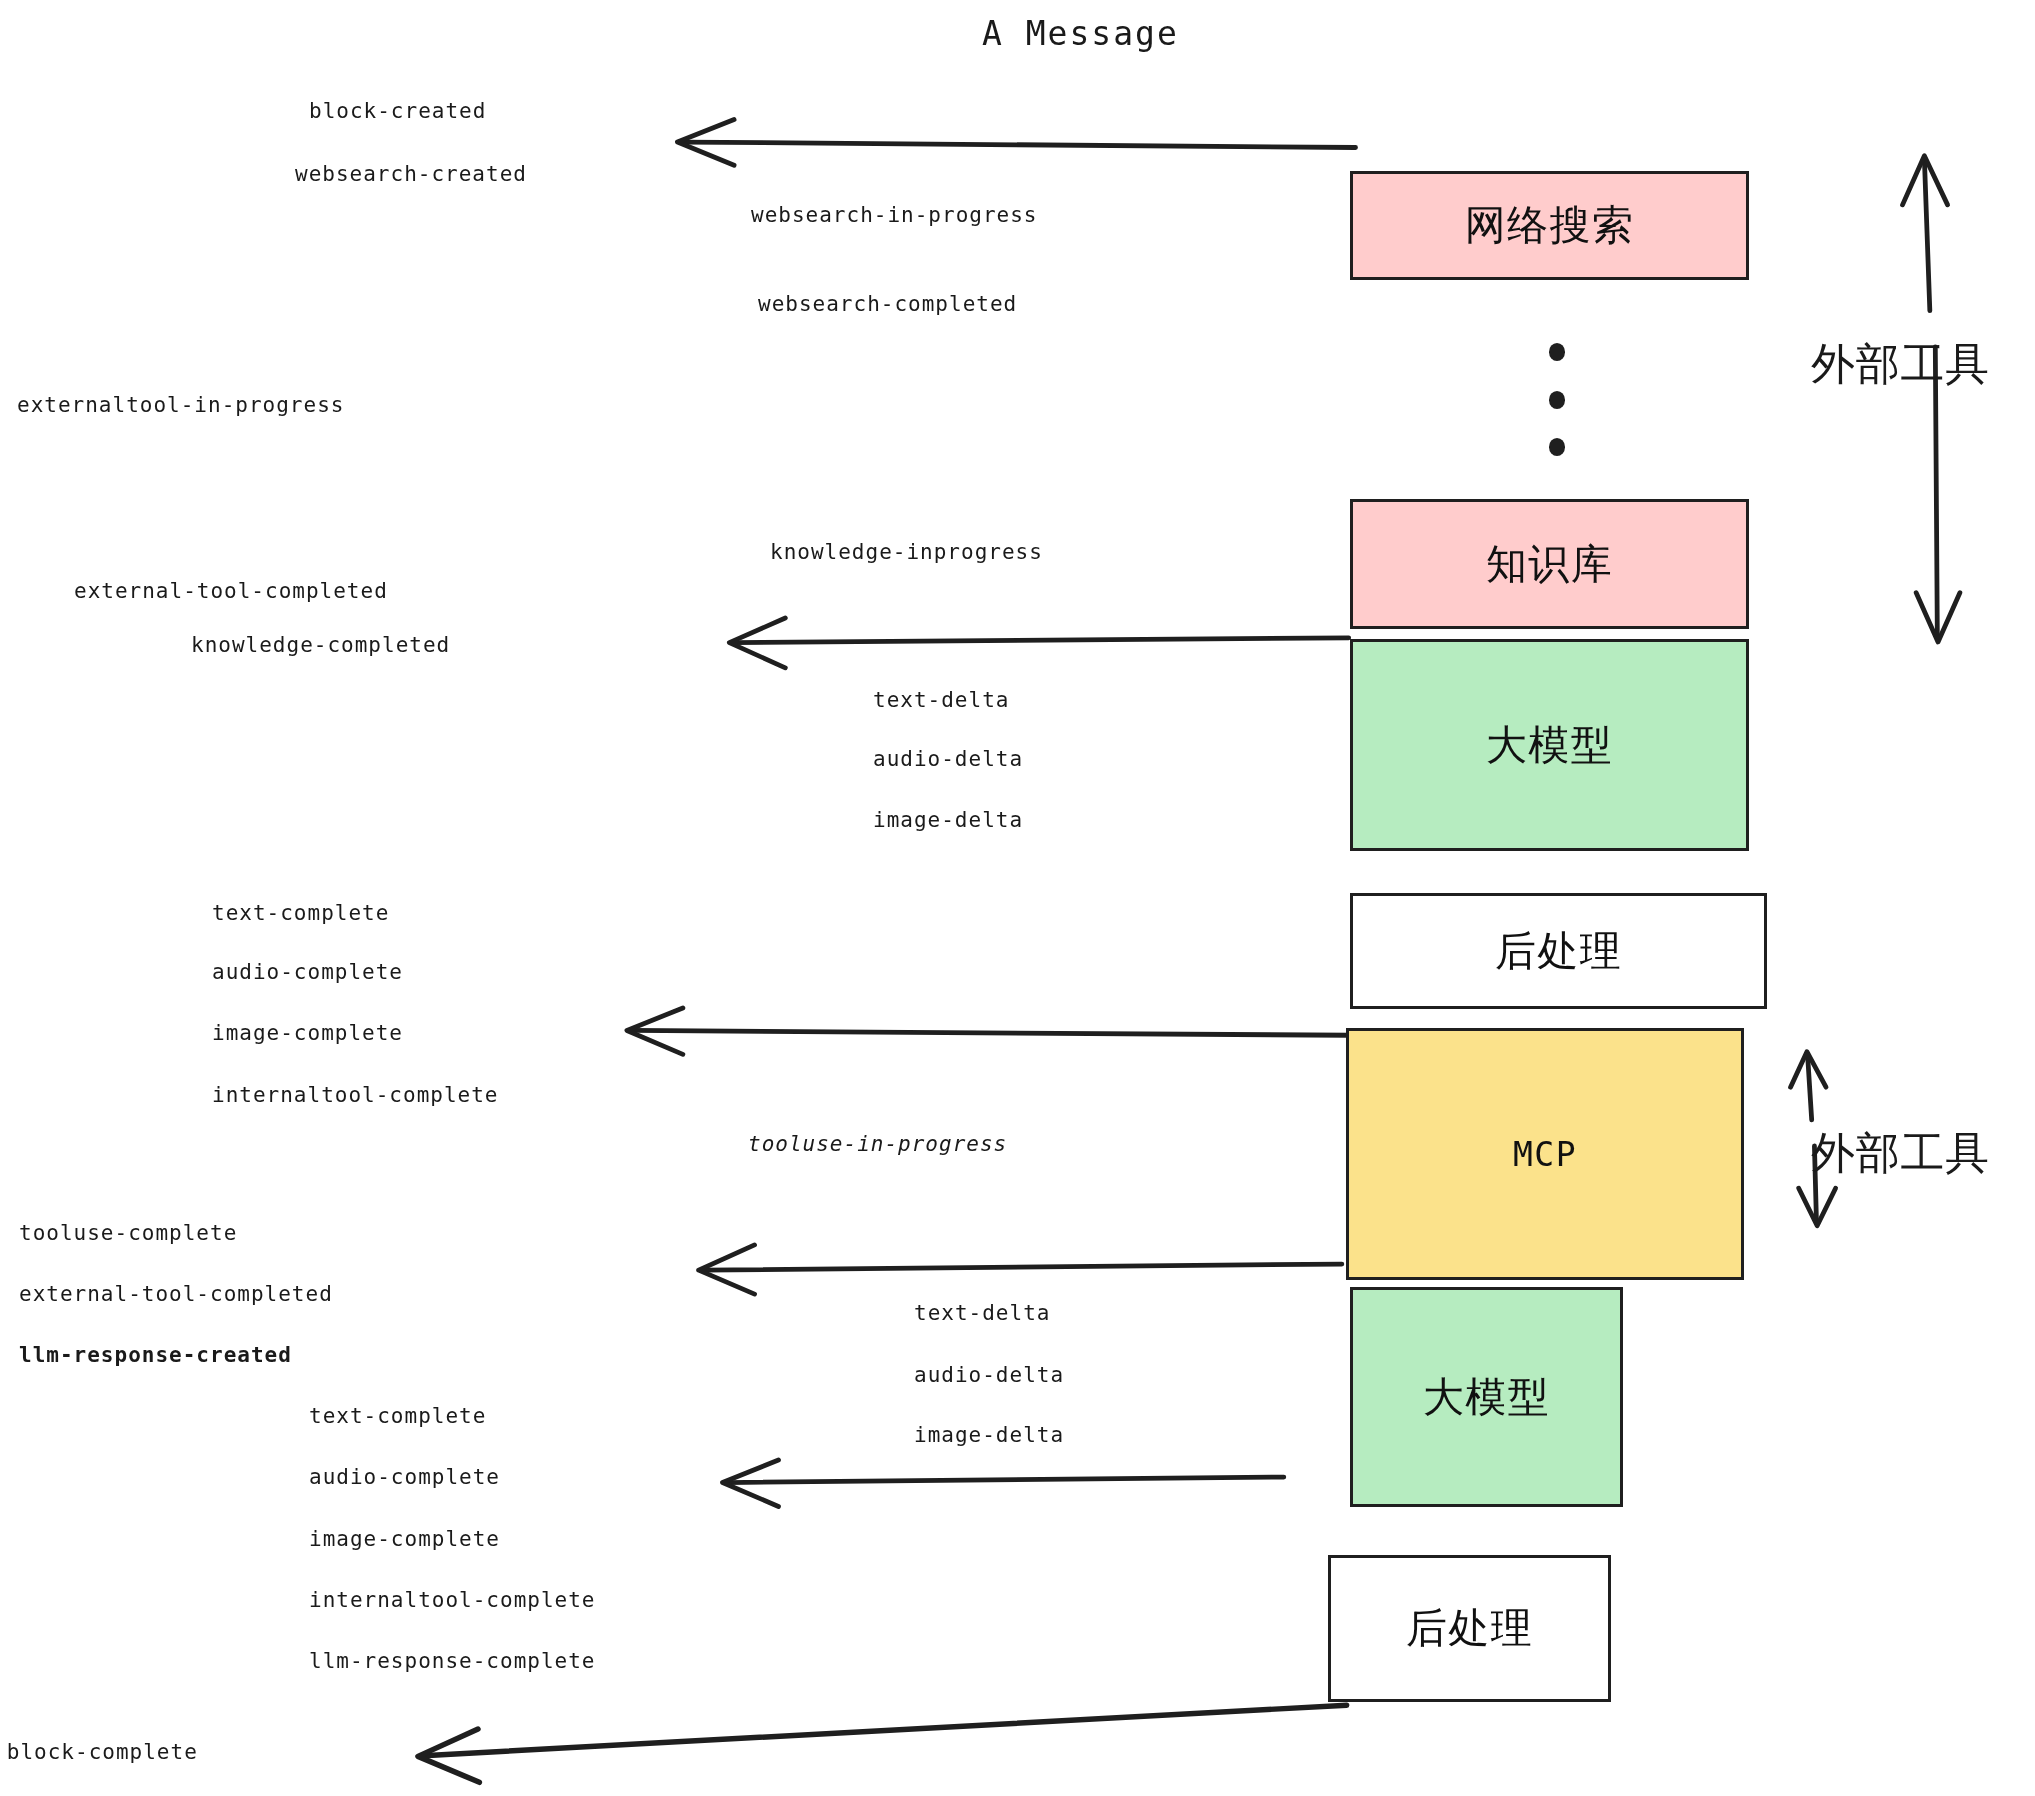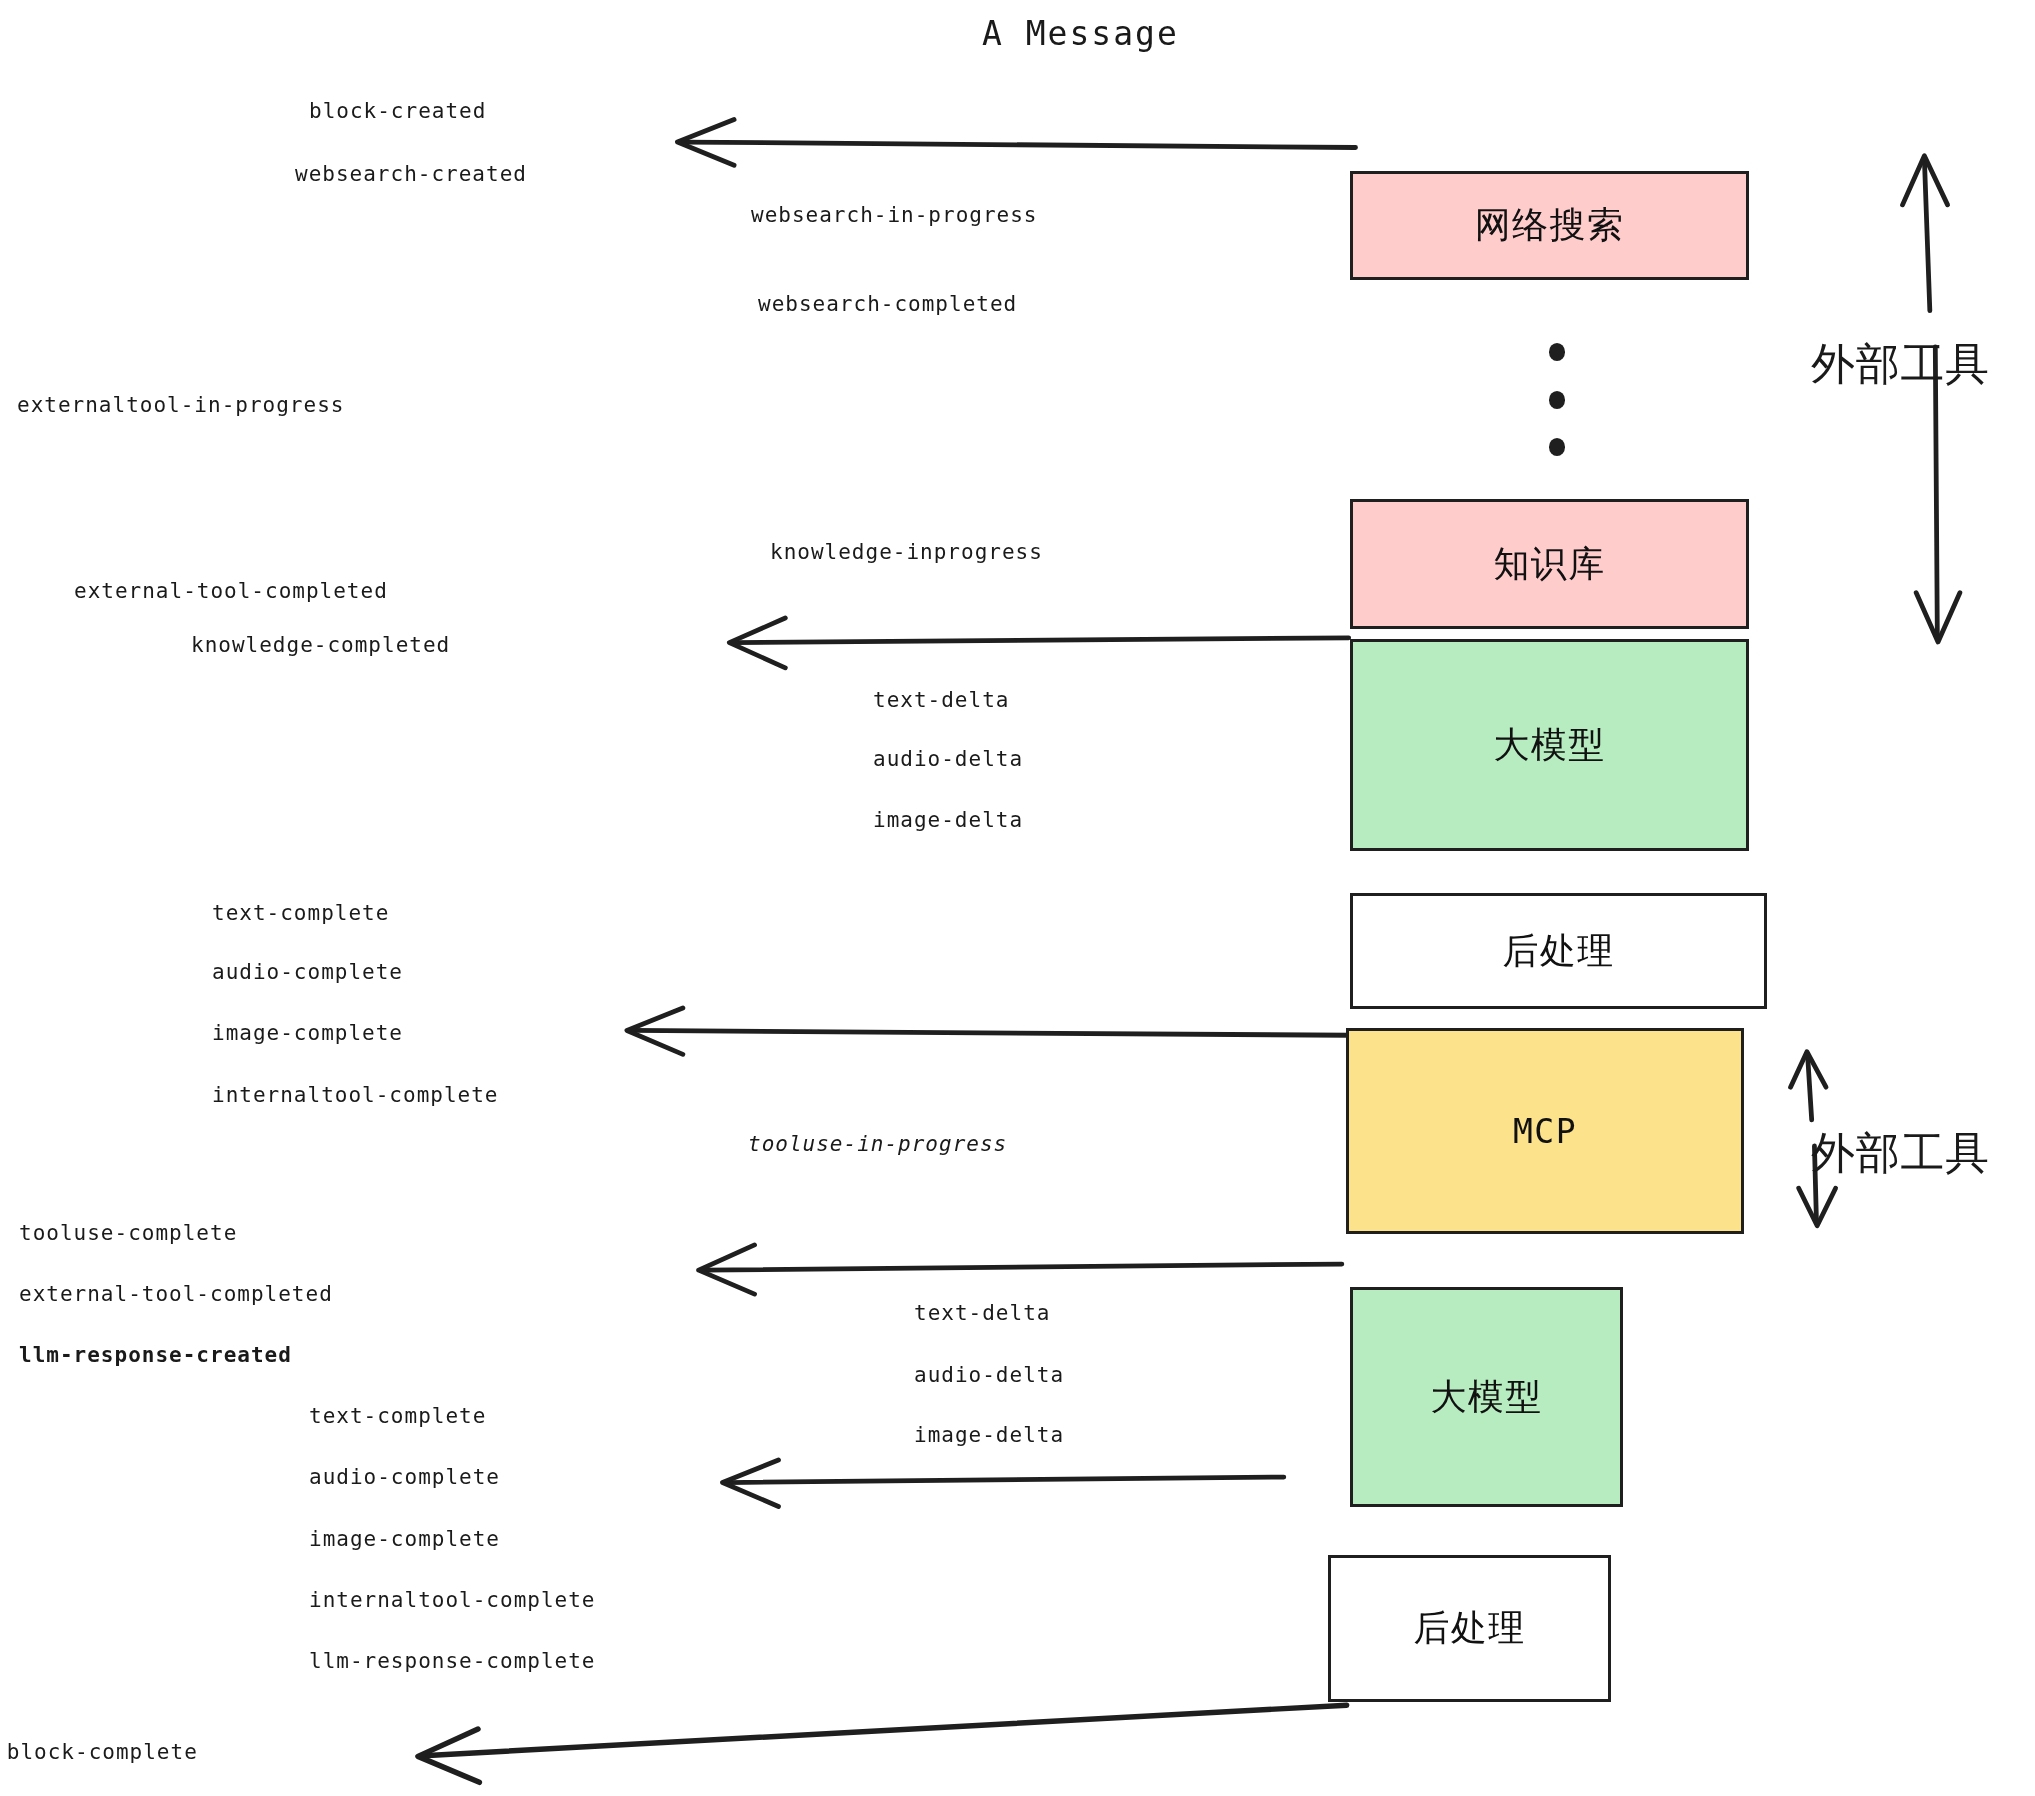--- a/index.html
+++ b/index.html
@@ -34,21 +34,21 @@
   }
   .node {
     position: absolute;
     box-sizing: border-box;
     border: 3.4px solid #1f1f1f;
     display: flex;
     align-items: center;
     justify-content: center;
     font-family: Liberation Serif, serif;
     color: #111111;
-    font-size: 36px;
+    font-size: 41px;
     letter-spacing: 1.4px;
   }
   .node.pink   { background: #ffcccc; }
   .node.green  { background: #b6ecc0; }
   .node.yellow { background: #fbe28b; }
   .node.white  { background: #ffffff; }
   .node.mcp {
     font-family: "DejaVu Sans Mono", "Liberation Mono", monospace;
     font-size: 33px;
   }
@@ -156,21 +156,21 @@
   <div class="evt" style="left:309px;  top:1467px;">audio-complete</div>
   <div class="evt" style="left:309px;  top:1529px;">image-complete</div>
   <div class="evt" style="left:309px;  top:1590px;">internaltool-complete</div>
   <div class="evt" style="left:309px;  top:1651px;">llm-response-complete</div>
   <div class="evt" style="left:6.8px;   top:1742px;">block-complete</div>
 
   <div class="node pink" style="left:1350px; top:171px;  width:399px; height:109px;">网络搜索</div>
   <div class="node pink" style="left:1350px; top:499px;  width:399px; height:130px;">知识库</div>
   <div class="node green" style="left:1350px; top:639px;  width:399px; height:212px;">大模型</div>
   <div class="node white" style="left:1350px; top:893px; width:417px; height:116px;">后处理</div>
-  <div class="node yellow mcp" style="left:1346px; top:1028px; width:398px; height:206px;">MCP</div>
+  <div class="node yellow mcp" style="left:1346px; top:1028px; width:398px; height:252px;">MCP</div>
   <div class="node green" style="left:1350px; top:1287px; width:273px; height:220px;">大模型</div>
   <div class="node white" style="left:1328px; top:1555px; width:283px; height:147px;">后处理</div>
 
   <div class="dot" style="left:1549px; top:343px;"></div>
   <div class="dot" style="left:1549px; top:391px;"></div>
   <div class="dot" style="left:1549px; top:438px;"></div>
 
   <div class="sidelabel" style="left:1811px; top:335px;">外部工具</div>
   <div class="sidelabel" style="left:1811px; top:1124px;">外部工具</div>
 

